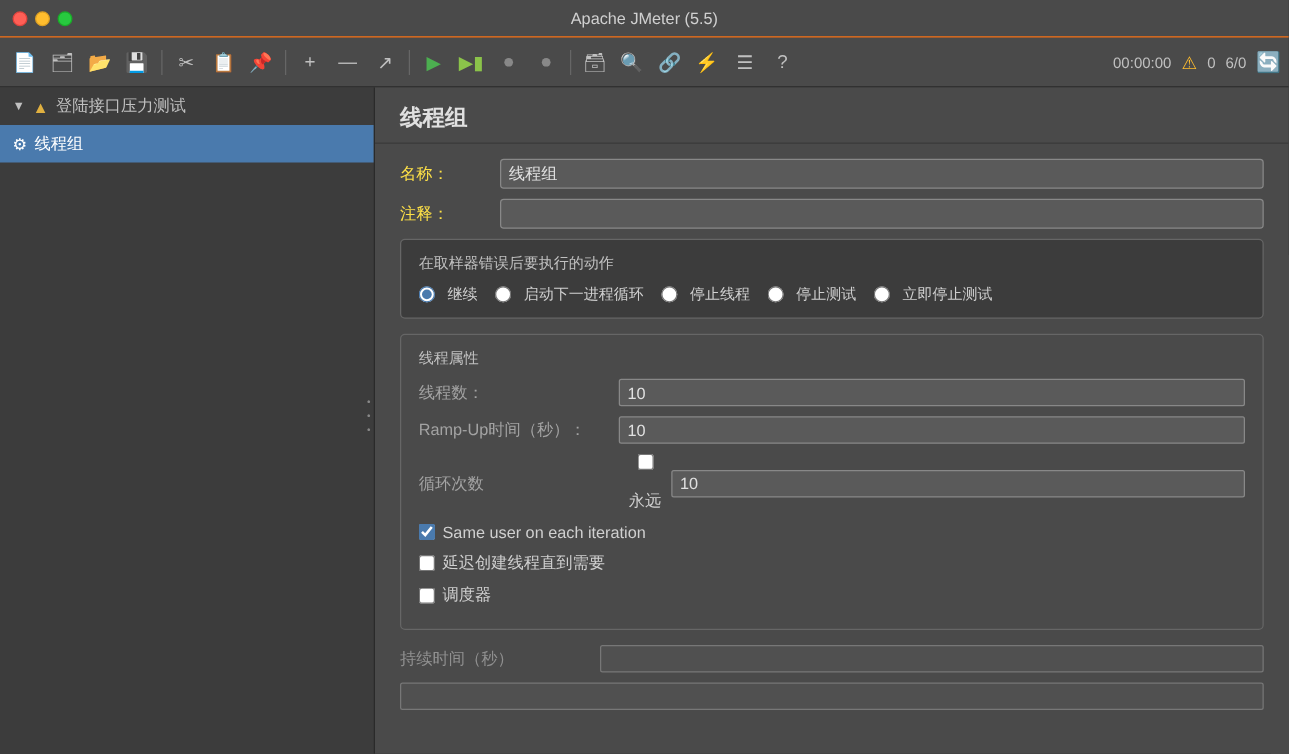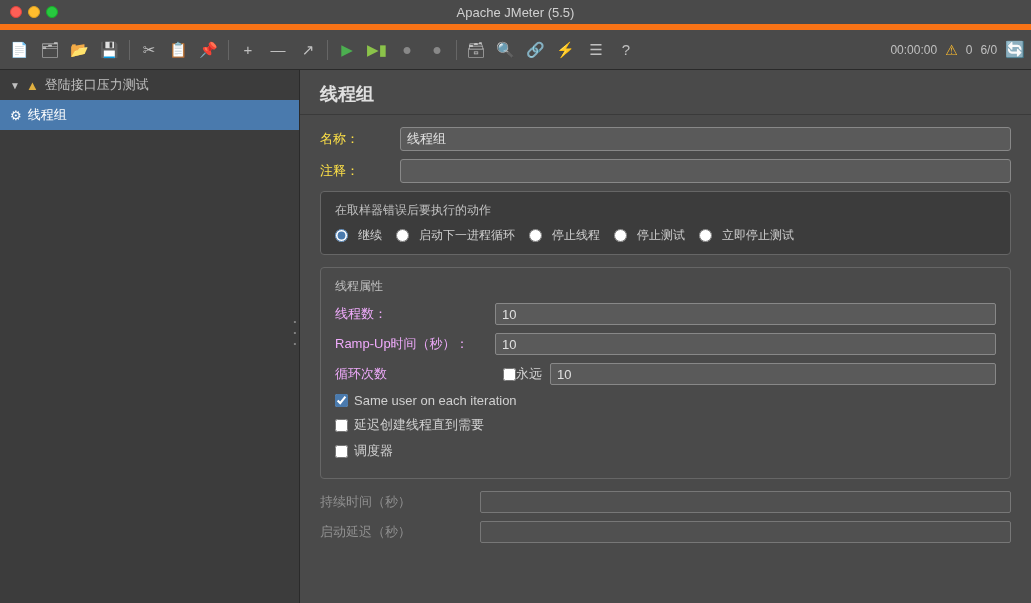--- a/index.html
+++ b/index.html
@@ -13,21 +13,21 @@
       overflow: hidden;
     }
     
     .title-bar {
       height: 30px;
       background: #4a4a4a;
       display: flex;
       align-items: center;
       justify-content: center;
       position: relative;
-      border-bottom: 6px solid #f97316;
+      border-bottom: 1px solid #f97316;
     }
     .title-bar-title {
       font-size: 13px;
       color: #d0d0d0;
       font-weight: 500;
     }
     .traffic-lights {
       position: absolute;
       left: 10px;
       display: flex;
@@ -198,21 +198,21 @@
       color: #c0c0c0;
       margin-bottom: 8px;
     }
     .prop-row {
       display: flex;
       align-items: center;
       margin-bottom: 8px;
     }
     .prop-label {
       min-width: 160px;
-      color: #f0abfc;
+      color: #a3a3a3;
       font-size: 13px;
     }
     .prop-input {
       flex: 1;
       height: 22px;
       background: #5a5a5a;
       border: 1px solid #888;
       border-radius: 2px;
       padding: 2px 6px;
       color: #e0e0e0;
@@ -229,24 +229,25 @@
     }
     .checkbox-row input[type=checkbox] {
       accent-color: #4a7aad;
       cursor: pointer;
       width: 13px;
       height: 13px;
     }
     .forever-check {
       display: flex;
       align-items: center;
-      gap: 0;
+      gap: 16px;
       margin-right: 8px;
       font-size: 13px;
       color: #d0d0d0;
+      flex-direction: column;
     }
 
     .duration-section {
       margin-top: 8px;
     }
     .dur-row {
       display: flex;
       align-items: center;
       margin-bottom: 8px;
     }
@@ -411,19 +412,18 @@
           <span>调度器</span>
         </label>
       </div>
 
       <div class="duration-section">
         <div class="dur-row">
           <span class="dur-label">持续时间（秒）</span>
           <input class="dur-input" type="text" value="" style="">
         </div>
         <div class="dur-row">
-          <span class="dur-label">启动延迟（秒）</span>
           <input class="dur-input" type="text" value="" style="">
         </div>
       </div>
     </div>
   </div>
 </div>
 
 </body></html>

